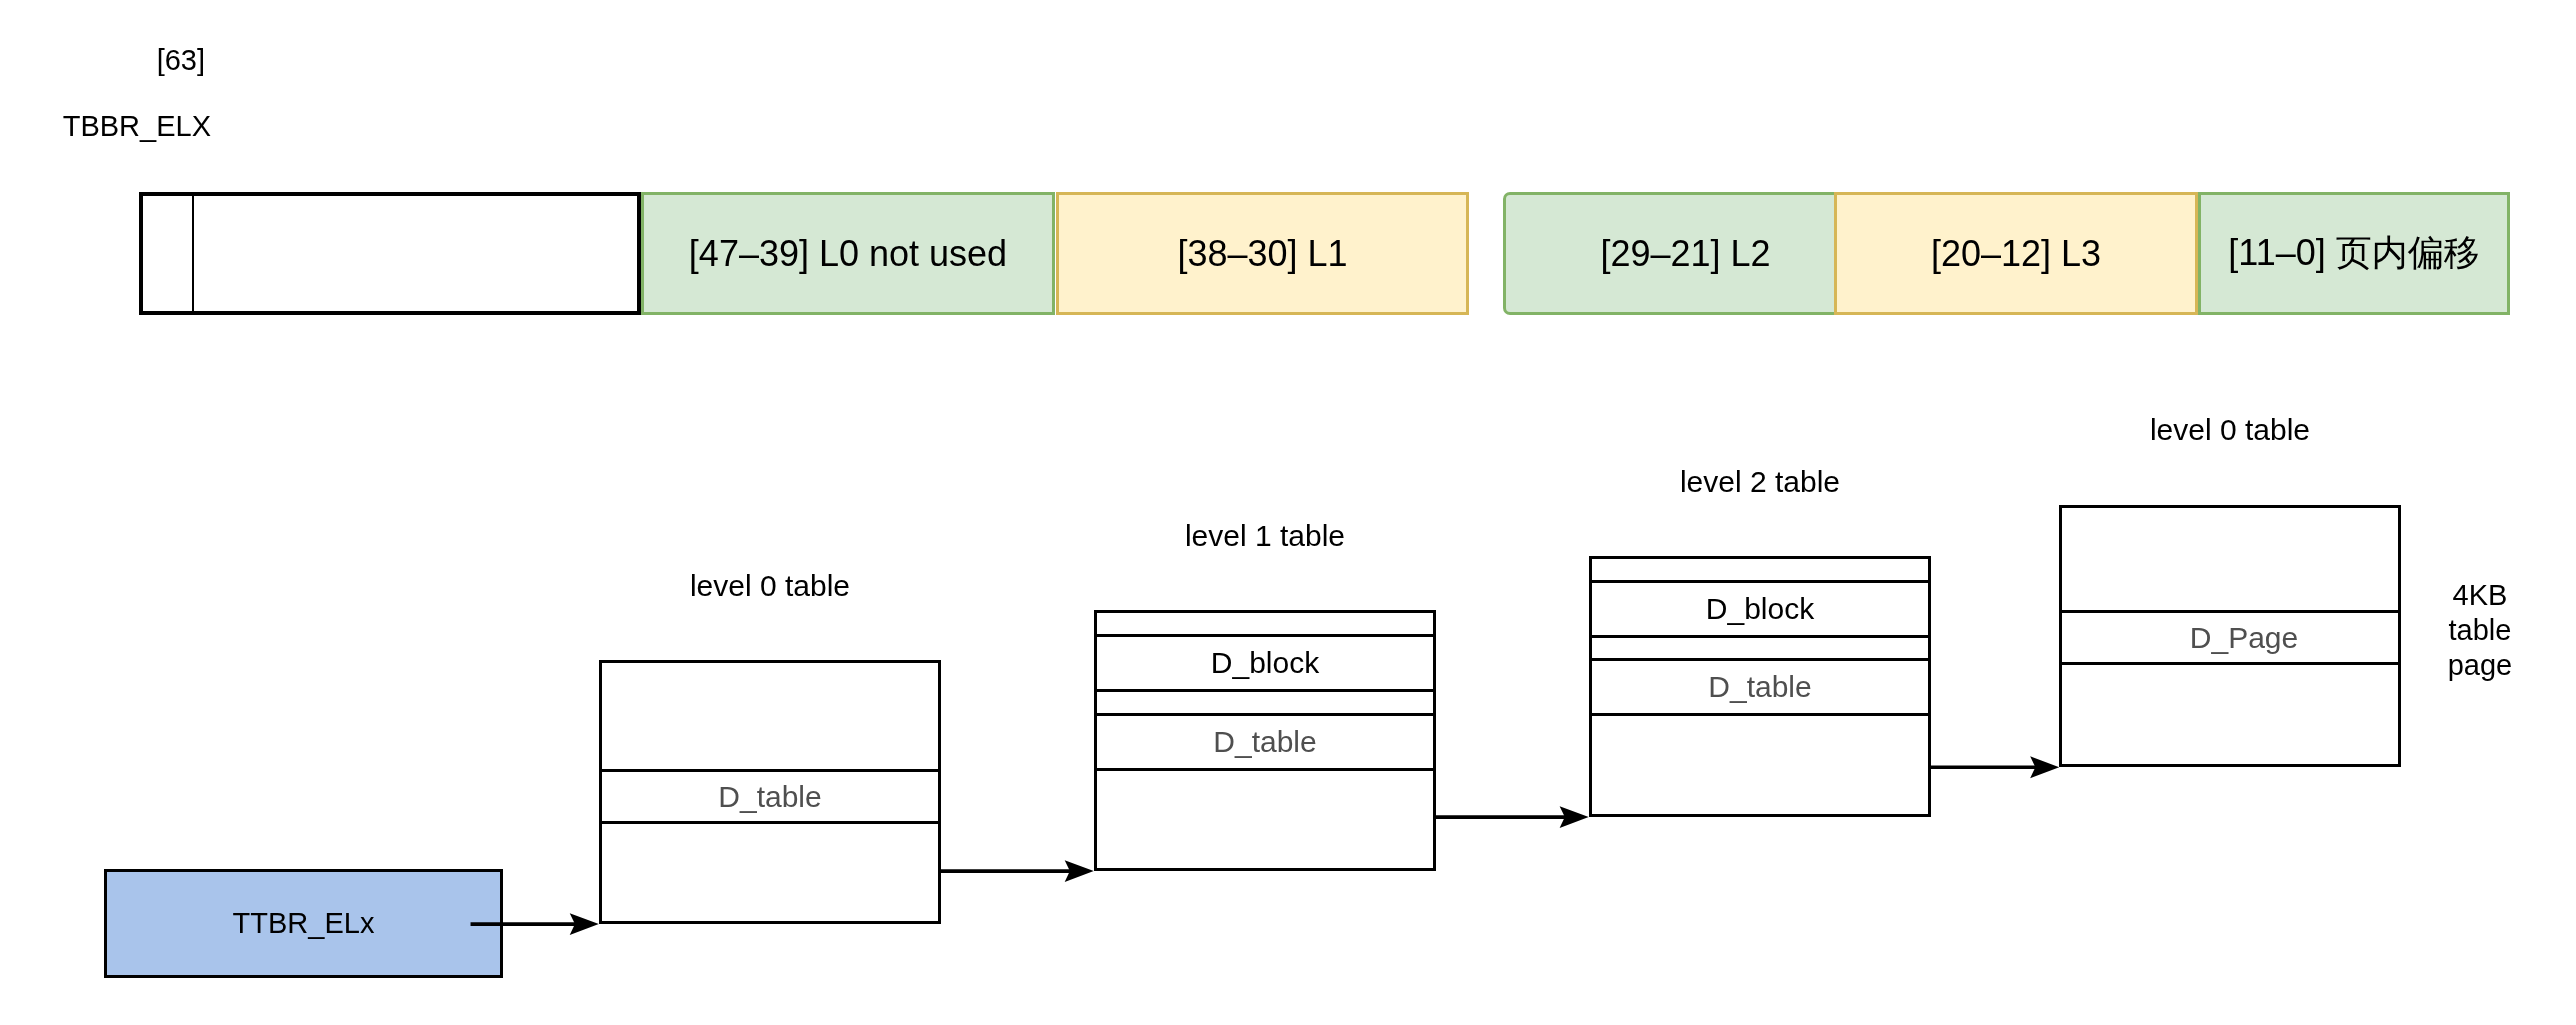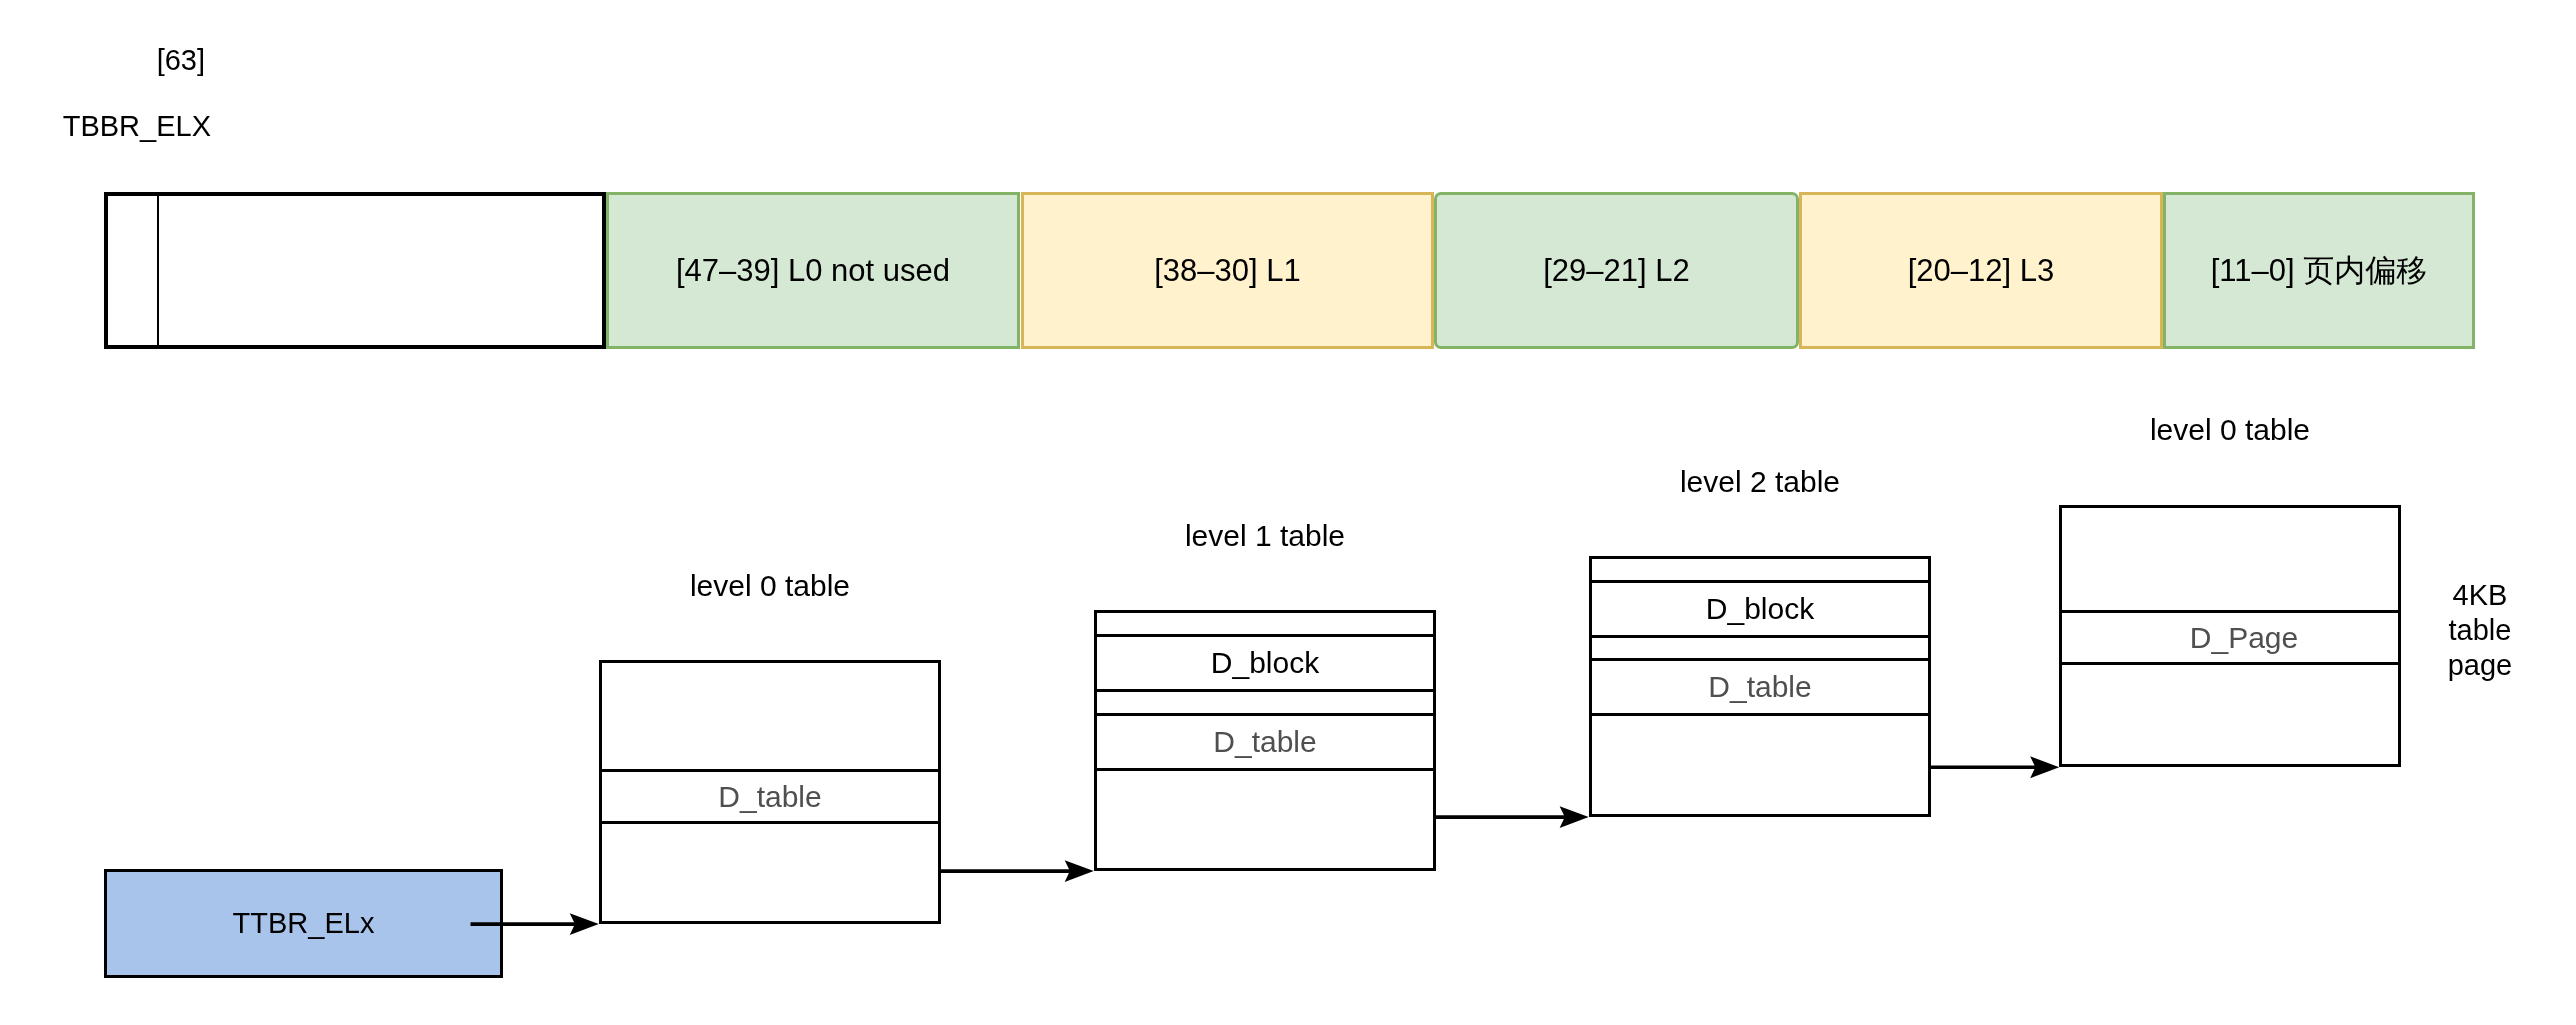--- a/index.html
+++ b/index.html
@@ -15,21 +15,21 @@
     overflow:hidden;
   }
   .abs{position:absolute; box-sizing:border-box;}
   .center{display:flex; align-items:center; justify-content:center; text-align:center;}
 
   
   .reg-label{left:31px; top:44px; width:174px; font-size:29px; line-height:33px; text-align:right; white-space:pre;}
 
   
   .bar{left:104px; top:192px; width:2371px; height:157px;}
-  .seg{top:0; height:157px; font-size:31px;}
+  .seg{top:0; height:123px; font-size:36px;margin-left:35px;}
   .seg-white{background:#fff; border:4.2px solid #000;}
   .seg-green{background:var(--green-fill); border:3.6px solid var(--green-border);}
   .seg-yellow{background:var(--yellow-fill); border:3.6px solid var(--yellow-border);}
 
   
   .tbl{border:3.1px solid var(--line); background:#fff; display:flex; flex-direction:column;}
   .row{box-sizing:border-box; display:flex; align-items:center; justify-content:center;
        font-size:30px;}
   .row + .row{border-top:3.1px solid var(--line);}
   .row.gray{color:var(--gray-text);}
@@ -51,21 +51,21 @@
 
   <div class="abs reg-label"><span>[63]</span><br>
     <span>TBBR_ELX</span>
   </div>
 
   <div class="abs bar">
     <div class="abs center seg seg-white" style="left:0; width:53px; border-right:none;"></div>
     <div class="abs center seg seg-white" style="left:53px; width:449px; border-left-width:2.6px;"></div>
     <div class="abs center seg seg-green" style="left:502px; width:414px;">[47–39] L0 not used</div>
     <div class="abs center seg seg-yellow" style="left:917px; width:413px;">[38–30] L1</div>
-    <div class="abs center seg seg-green" style="left:1330px; width:365px;border-radius:7px;">[29–21] L2</div>
+    <div class="abs center seg seg-green" style="left:1364px; width:365px;border-radius:7px;">[29–21] L2</div>
     <div class="abs center seg seg-yellow" style="left:1695px; width:364px;">[20–12] L3</div>
     <div class="abs center seg seg-green" style="left:2059px; width:312px;">[11–0] 页内偏移</div>
   </div>
 
   <div class="abs tbl-title" style="left:588px; top:569px;">level 0 table</div>
   <div class="abs tbl-title" style="left:1083px; top:519px;">level 1 table</div>
   <div class="abs tbl-title" style="left:1578px; top:465px;">level 2 table</div>
   <div class="abs tbl-title" style="left:2048px; top:413px;">level 0 table</div>
 
   <div class="abs center ttbr">TTBR_ELx</div>

